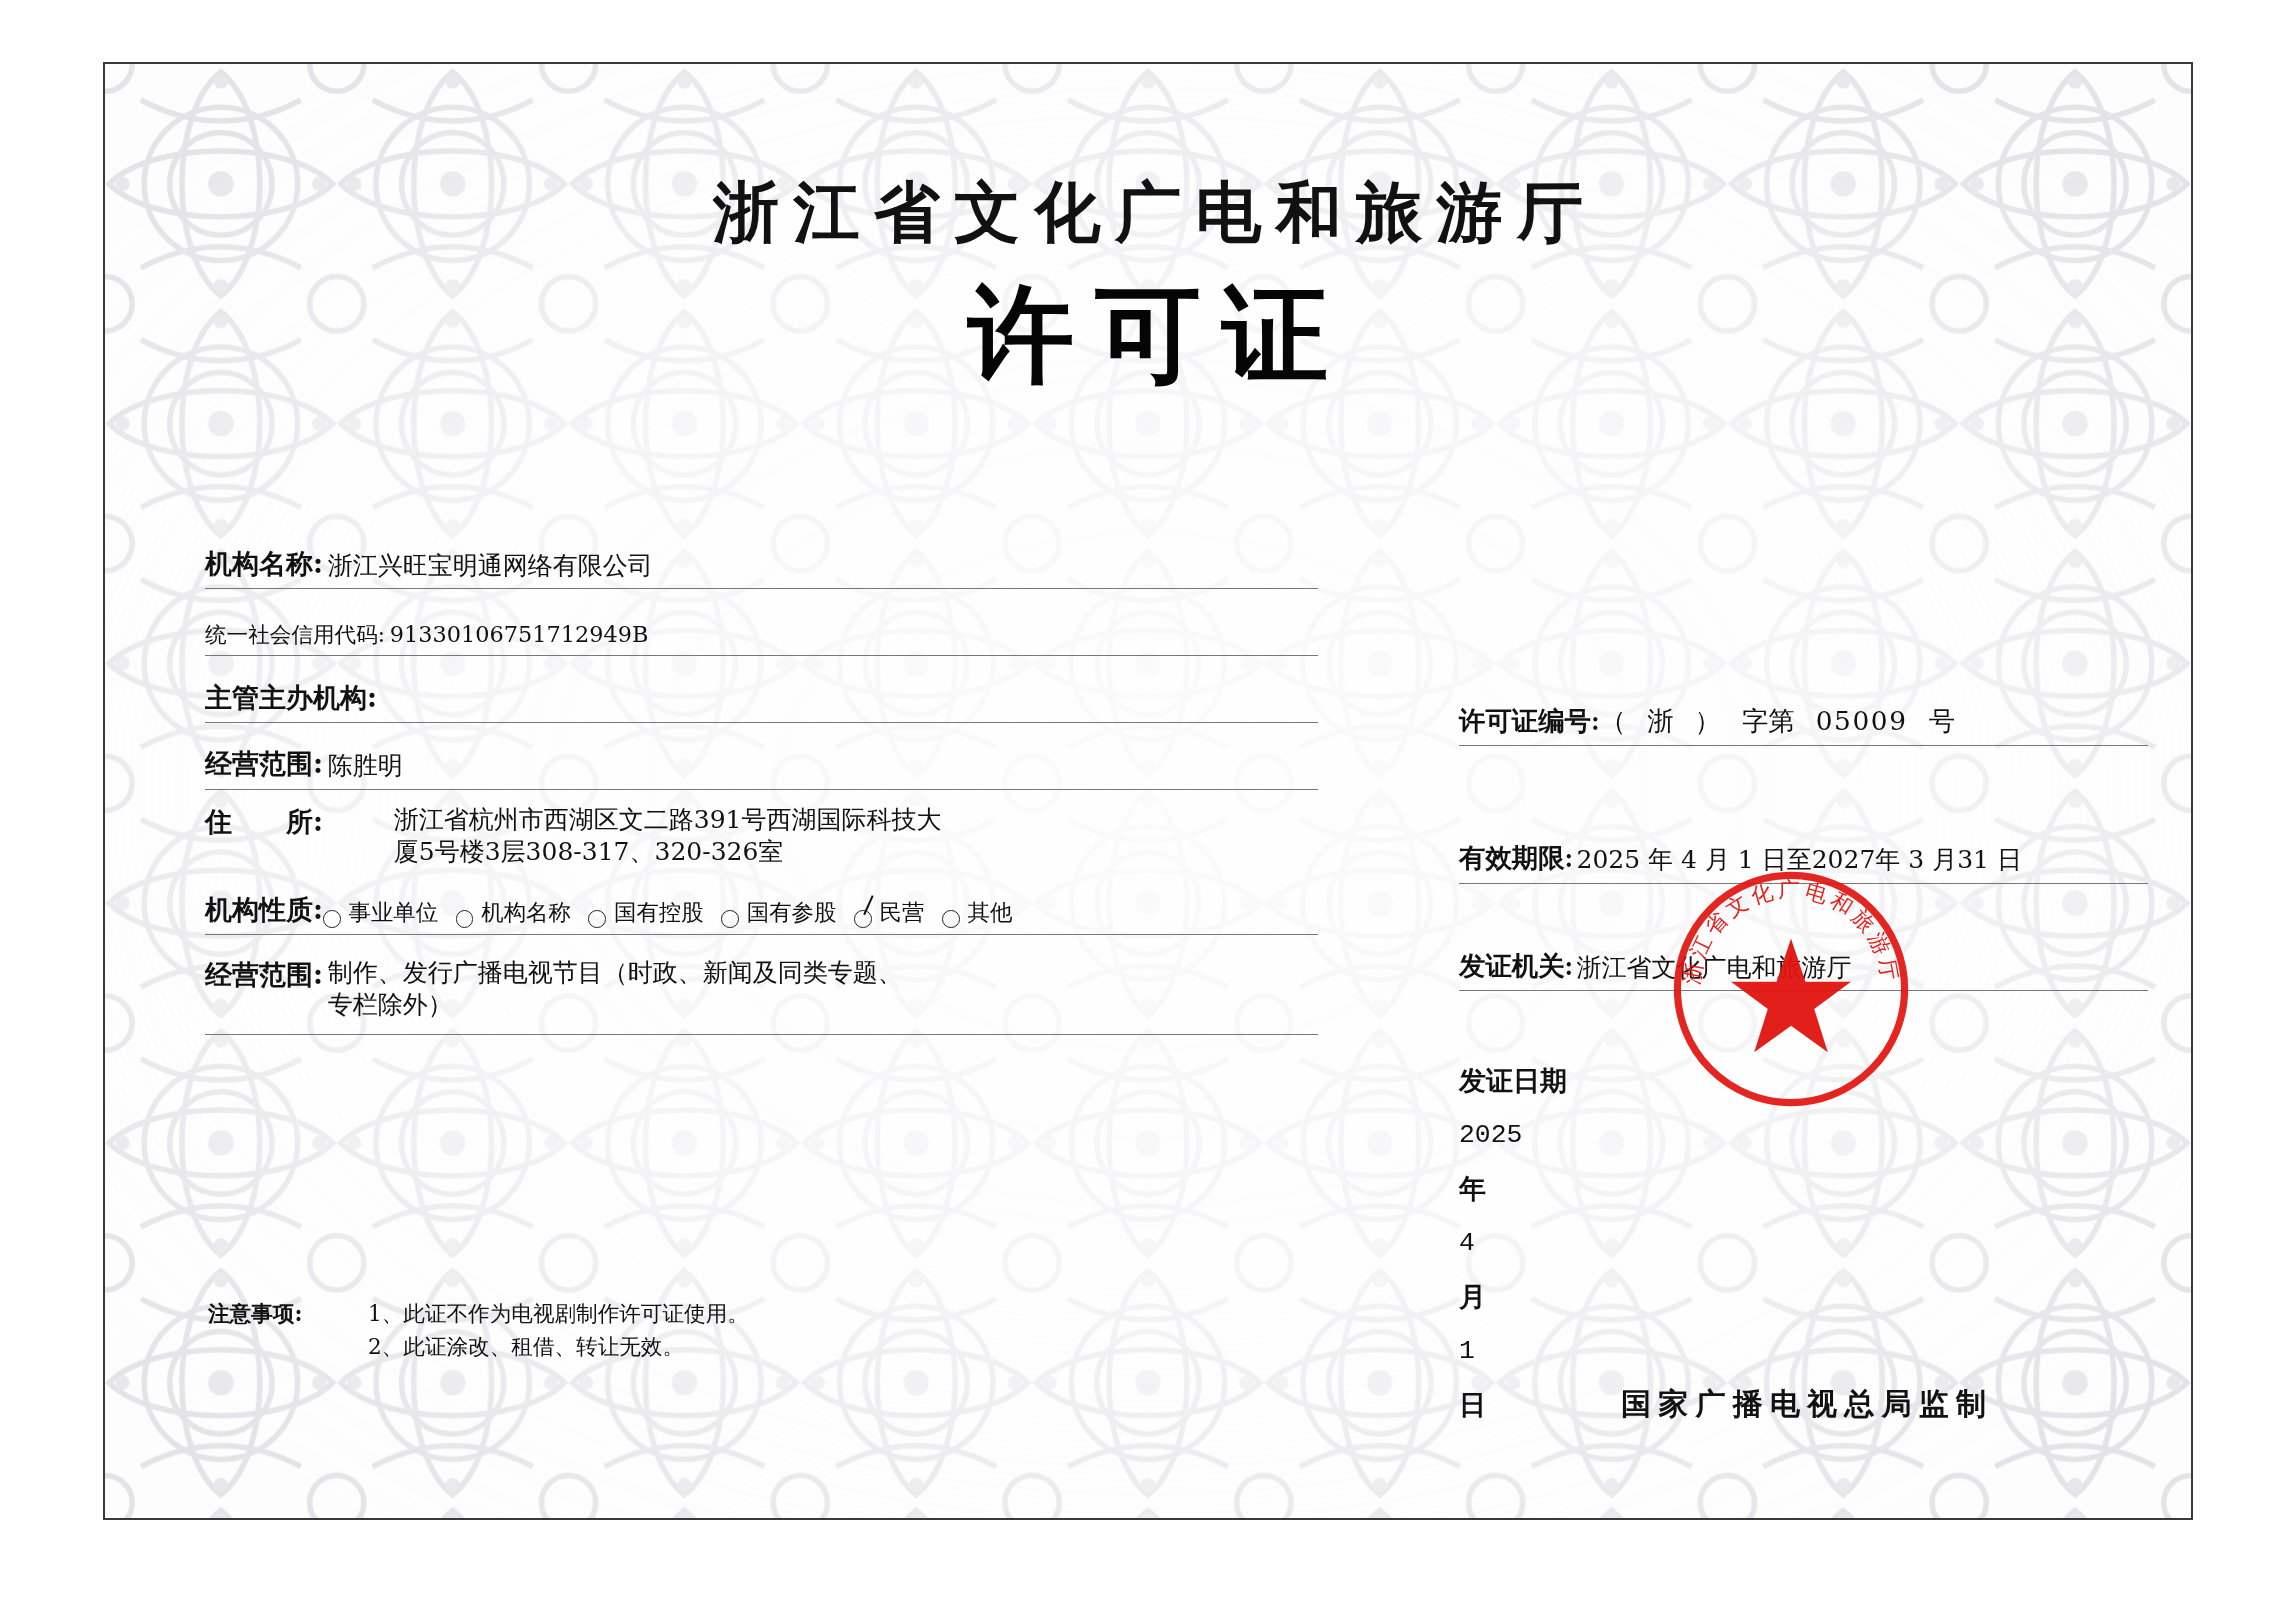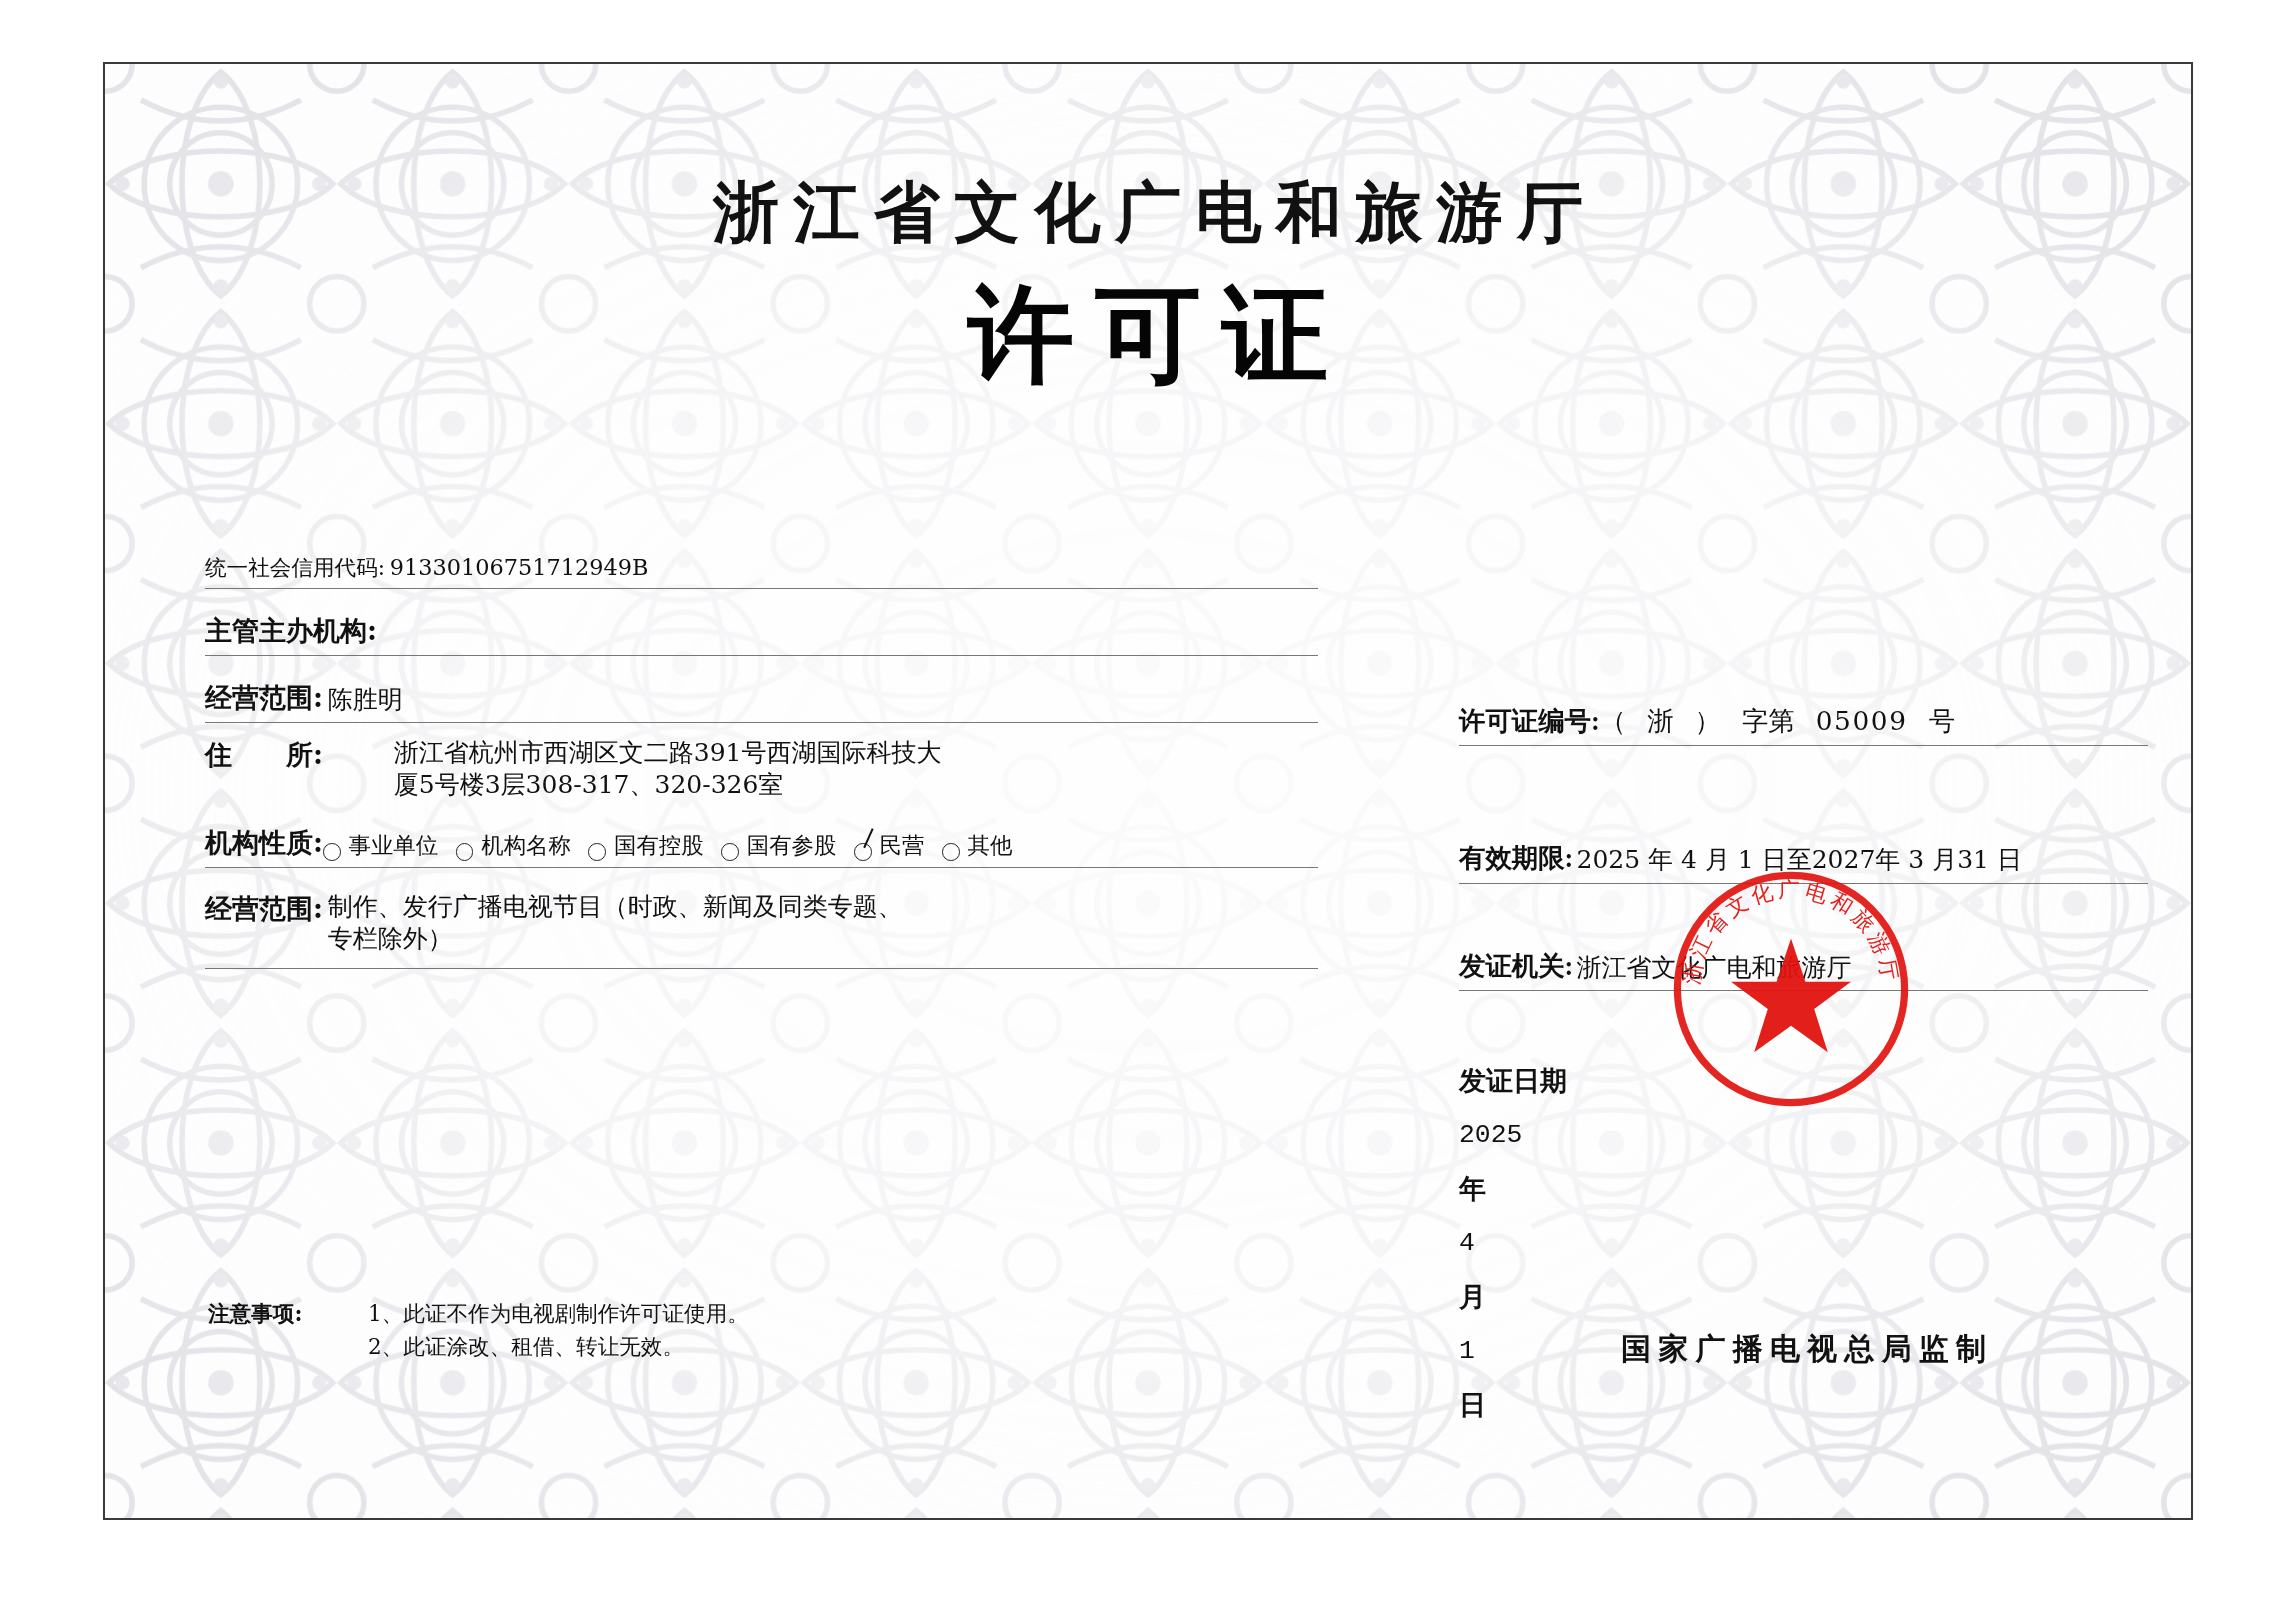--- a/index.html
+++ b/index.html
@@ -227,21 +227,21 @@
     font-weight: 600;
   }
   .notes-list {
     margin-left: 160px;
   }
 
   
   .footer-issuer {
     position: absolute;
     left: 1354px;
-    top: 1265px;
+    top: 1320px;
     width: 689px;
     text-align: center;
     font-family: "DejaVu Serif", serif;
     font-size: 30px;
     font-weight: 700;
     letter-spacing: 7.2px;
     color: #111;
     text-indent: 7.2px;
   }
 
@@ -295,20 +295,27 @@
       <rect x="0" y="0" width="2610" height="1820" fill="url(#fade)"></rect>
     </svg>
 
     <div class="content">
 
       <div class="title-top">浙江省文化广电和旅游厅</div>
       <div class="title-main">许可证</div>
 
       <div class="left-col">
 
+        <div class="field">
+          <div class="field-row">
+            <span class="flabel">机构名称:</span>
+            <span class="fvalue">浙江兴旺宝明通网络有限公司</span>
+          </div>
+          <div class="rule"></div>
+        </div>
 
         <div class="field">
           <div class="field-row">
             <span class="flabel sm">统一社会信用代码:</span>
             <span class="fvalue sm">91330106751712949B</span>
           </div>
           <div class="rule"></div>
         </div>
 
         <div class="field">

